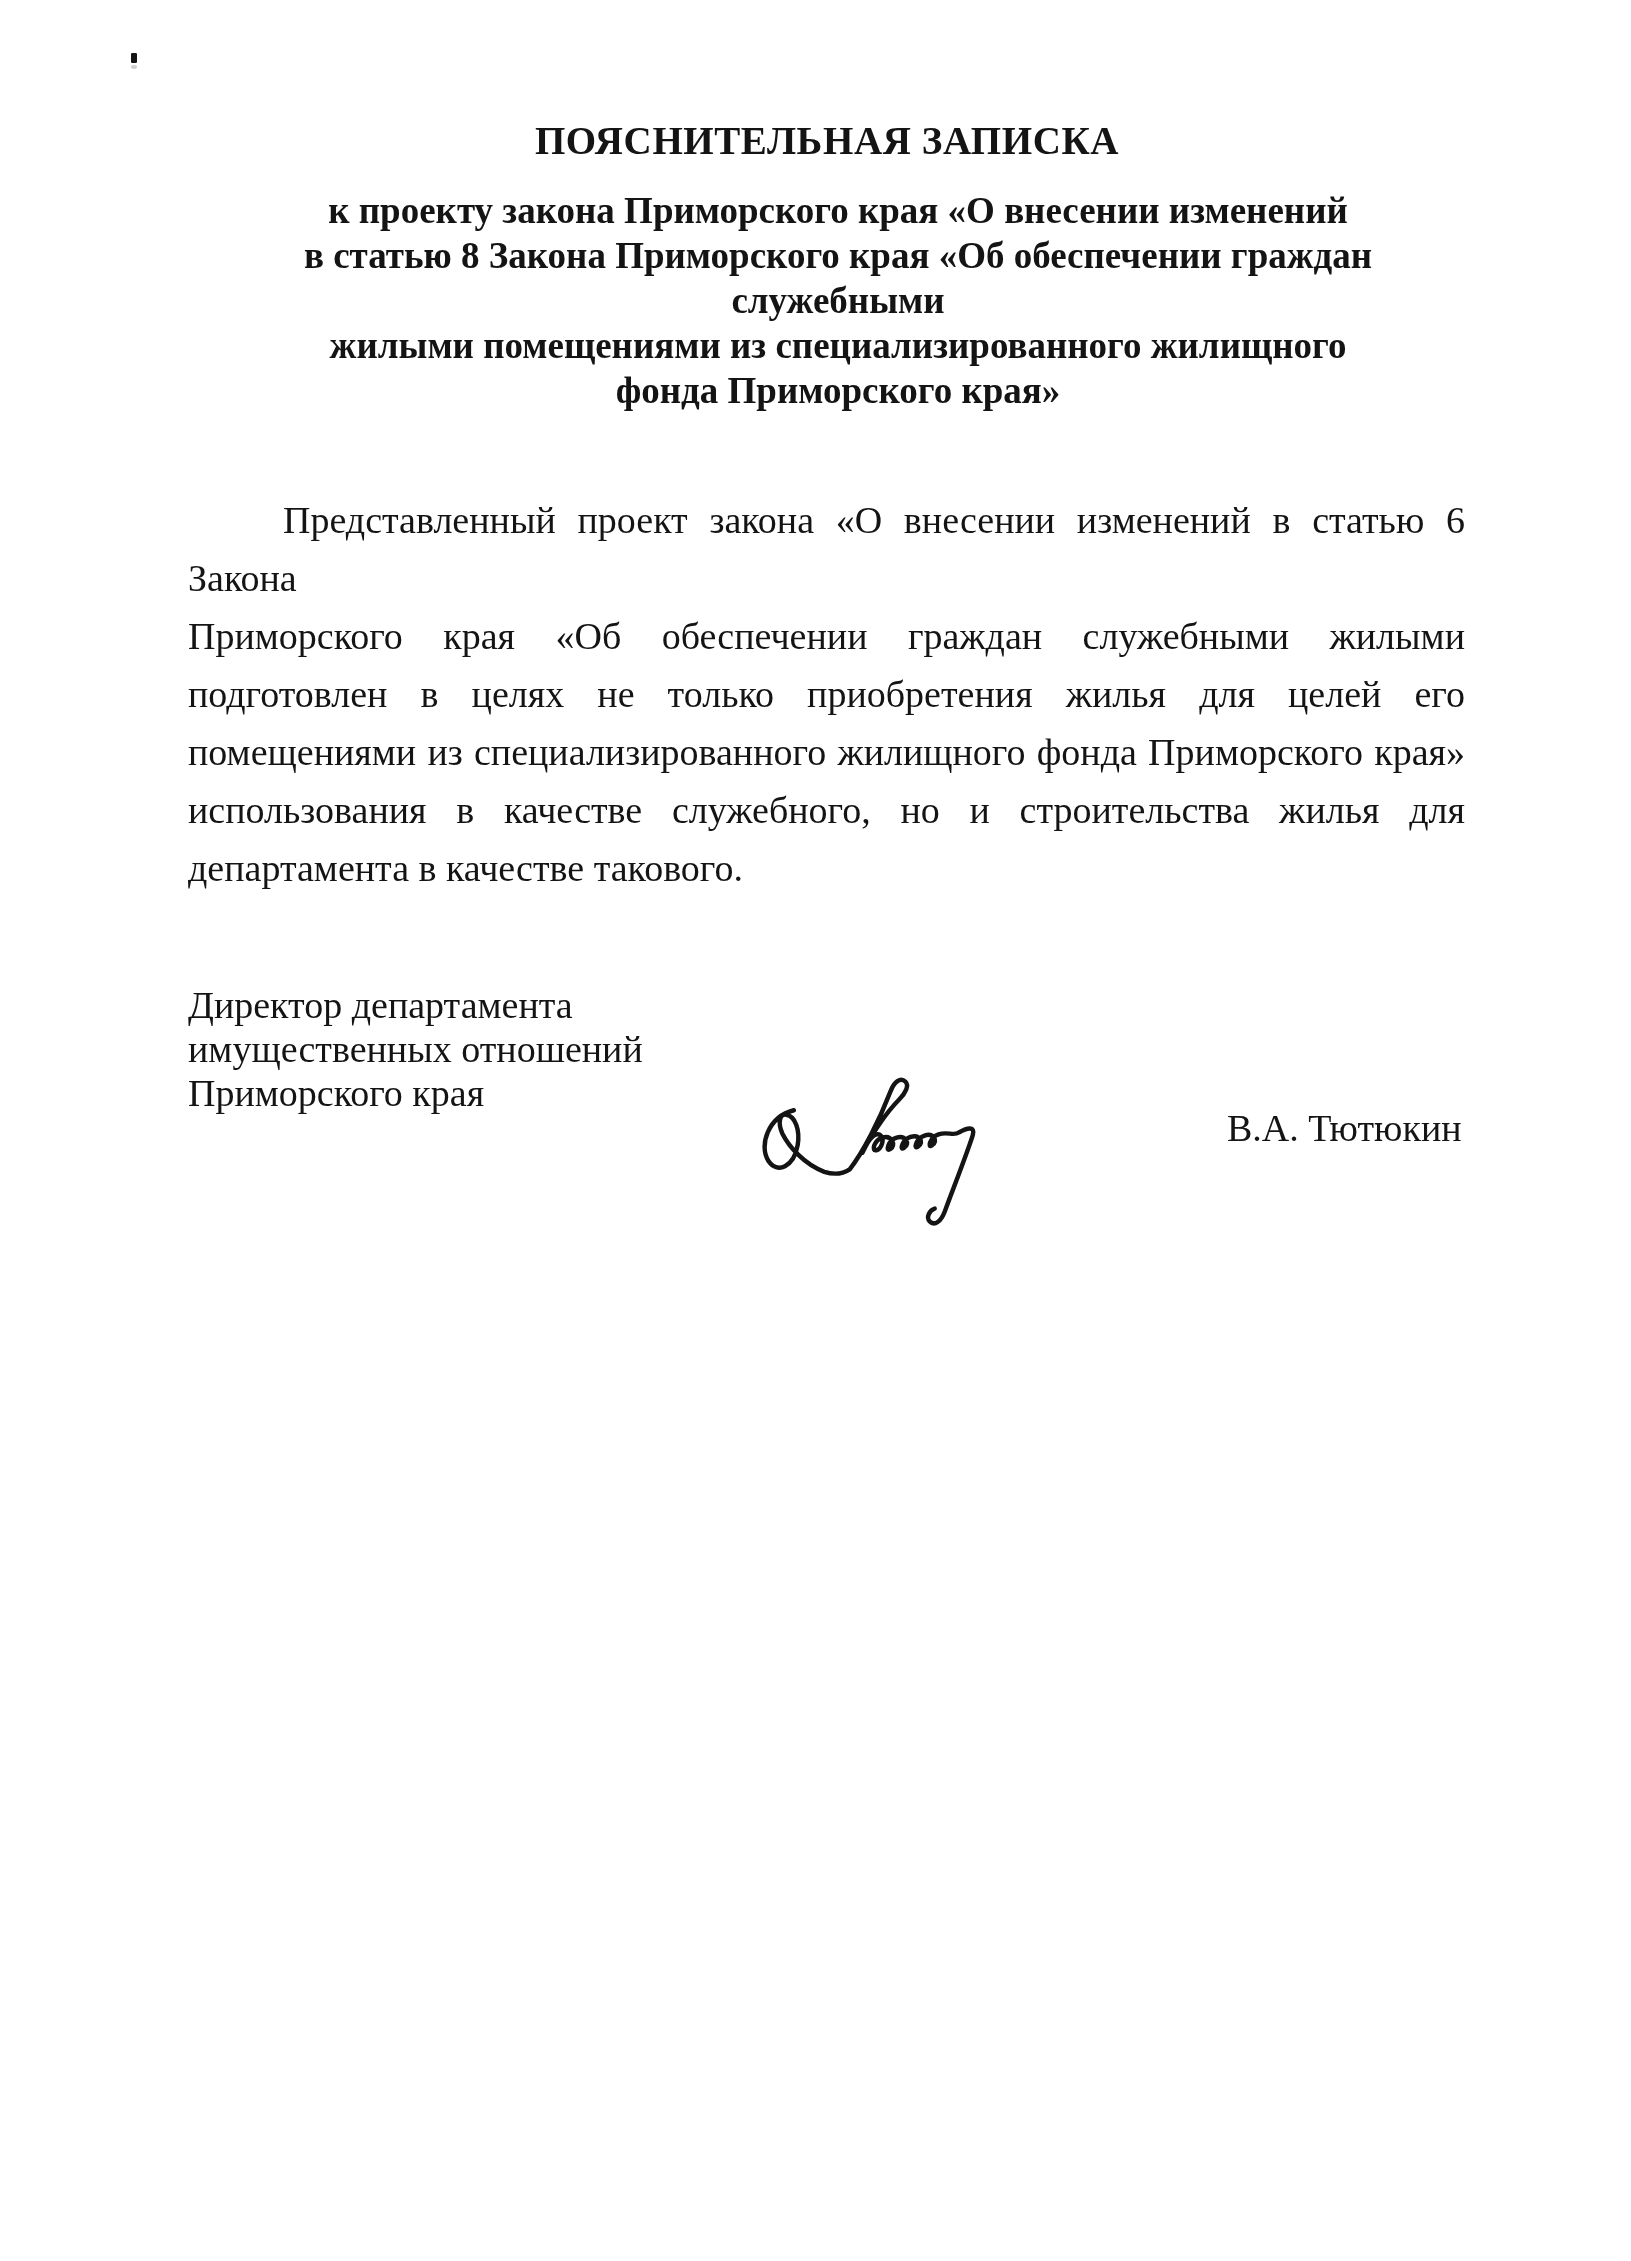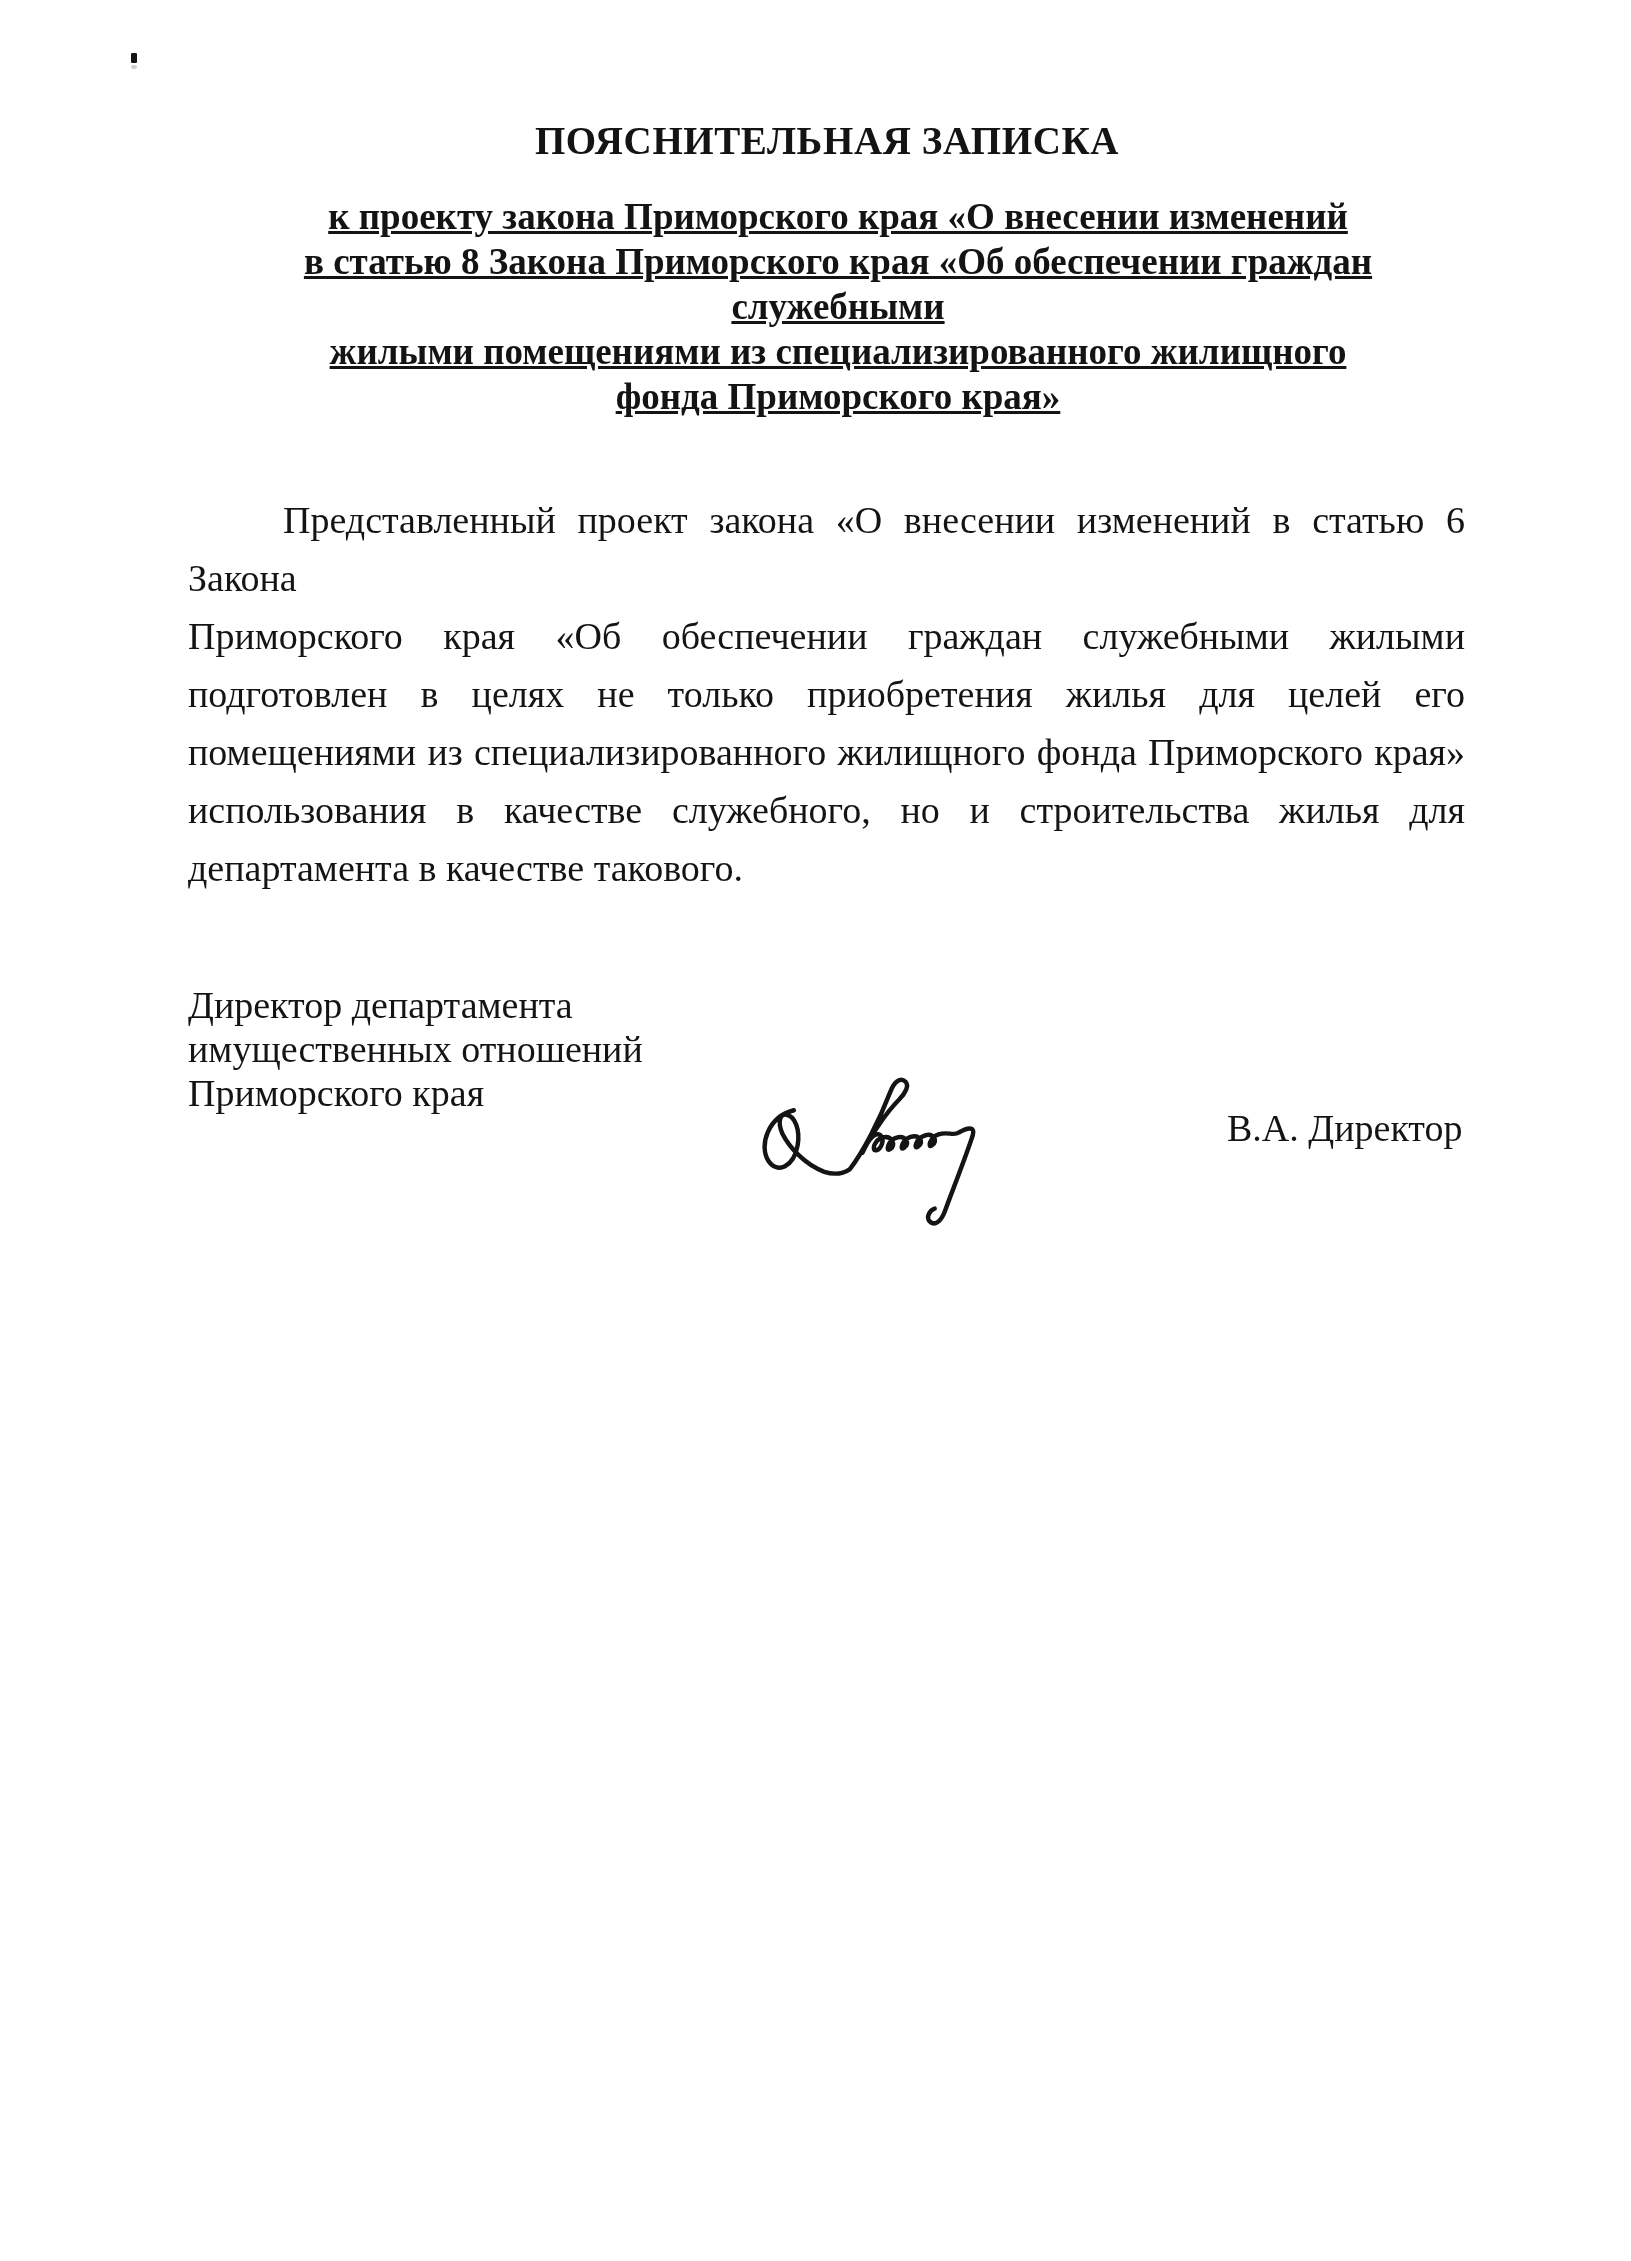--- a/index.html
+++ b/index.html
@@ -39,26 +39,25 @@
     margin: 0;
     text-align: center;
     font-size: 39px;
     font-weight: bold;
     letter-spacing: 0.6px;
     line-height: 45px;
   }
 
   .doc-subtitle {
     position: absolute;
-    top: 194px; left: 210px; width: 1256px;
+    top: 188px; left: 210px; width: 1256px;
     text-align: center;
     font-size: 37px;
     font-weight: bold;
     line-height: 45px;
-    text-decoration: underline;
   }
 
   .body-par {
     position: absolute;
     top: 491px; left: 188px; width: 1277px;
     font-size: 38px;
     line-height: 58px;
   }
   .jline {
     text-align: justify;
@@ -150,16 +149,16 @@
              C 258 158, 262 140, 276 135
              C 290 130, 298 144, 288 150
              C 280 156, 284 138, 298 133
              C 312 128, 322 136, 330 130
              C 344 122, 356 120, 352 134
              C 344 160, 322 216, 308 254
              C 302 270, 292 278, 284 270
              C 278 264, 284 252, 292 250"></path>
   </svg>
 
-  <div class="sig-name">В.А. Директор</div>
+  <div class="sig-name">В.А. Тютюкин</div>
 
 </div>
 
 
 </body></html>

